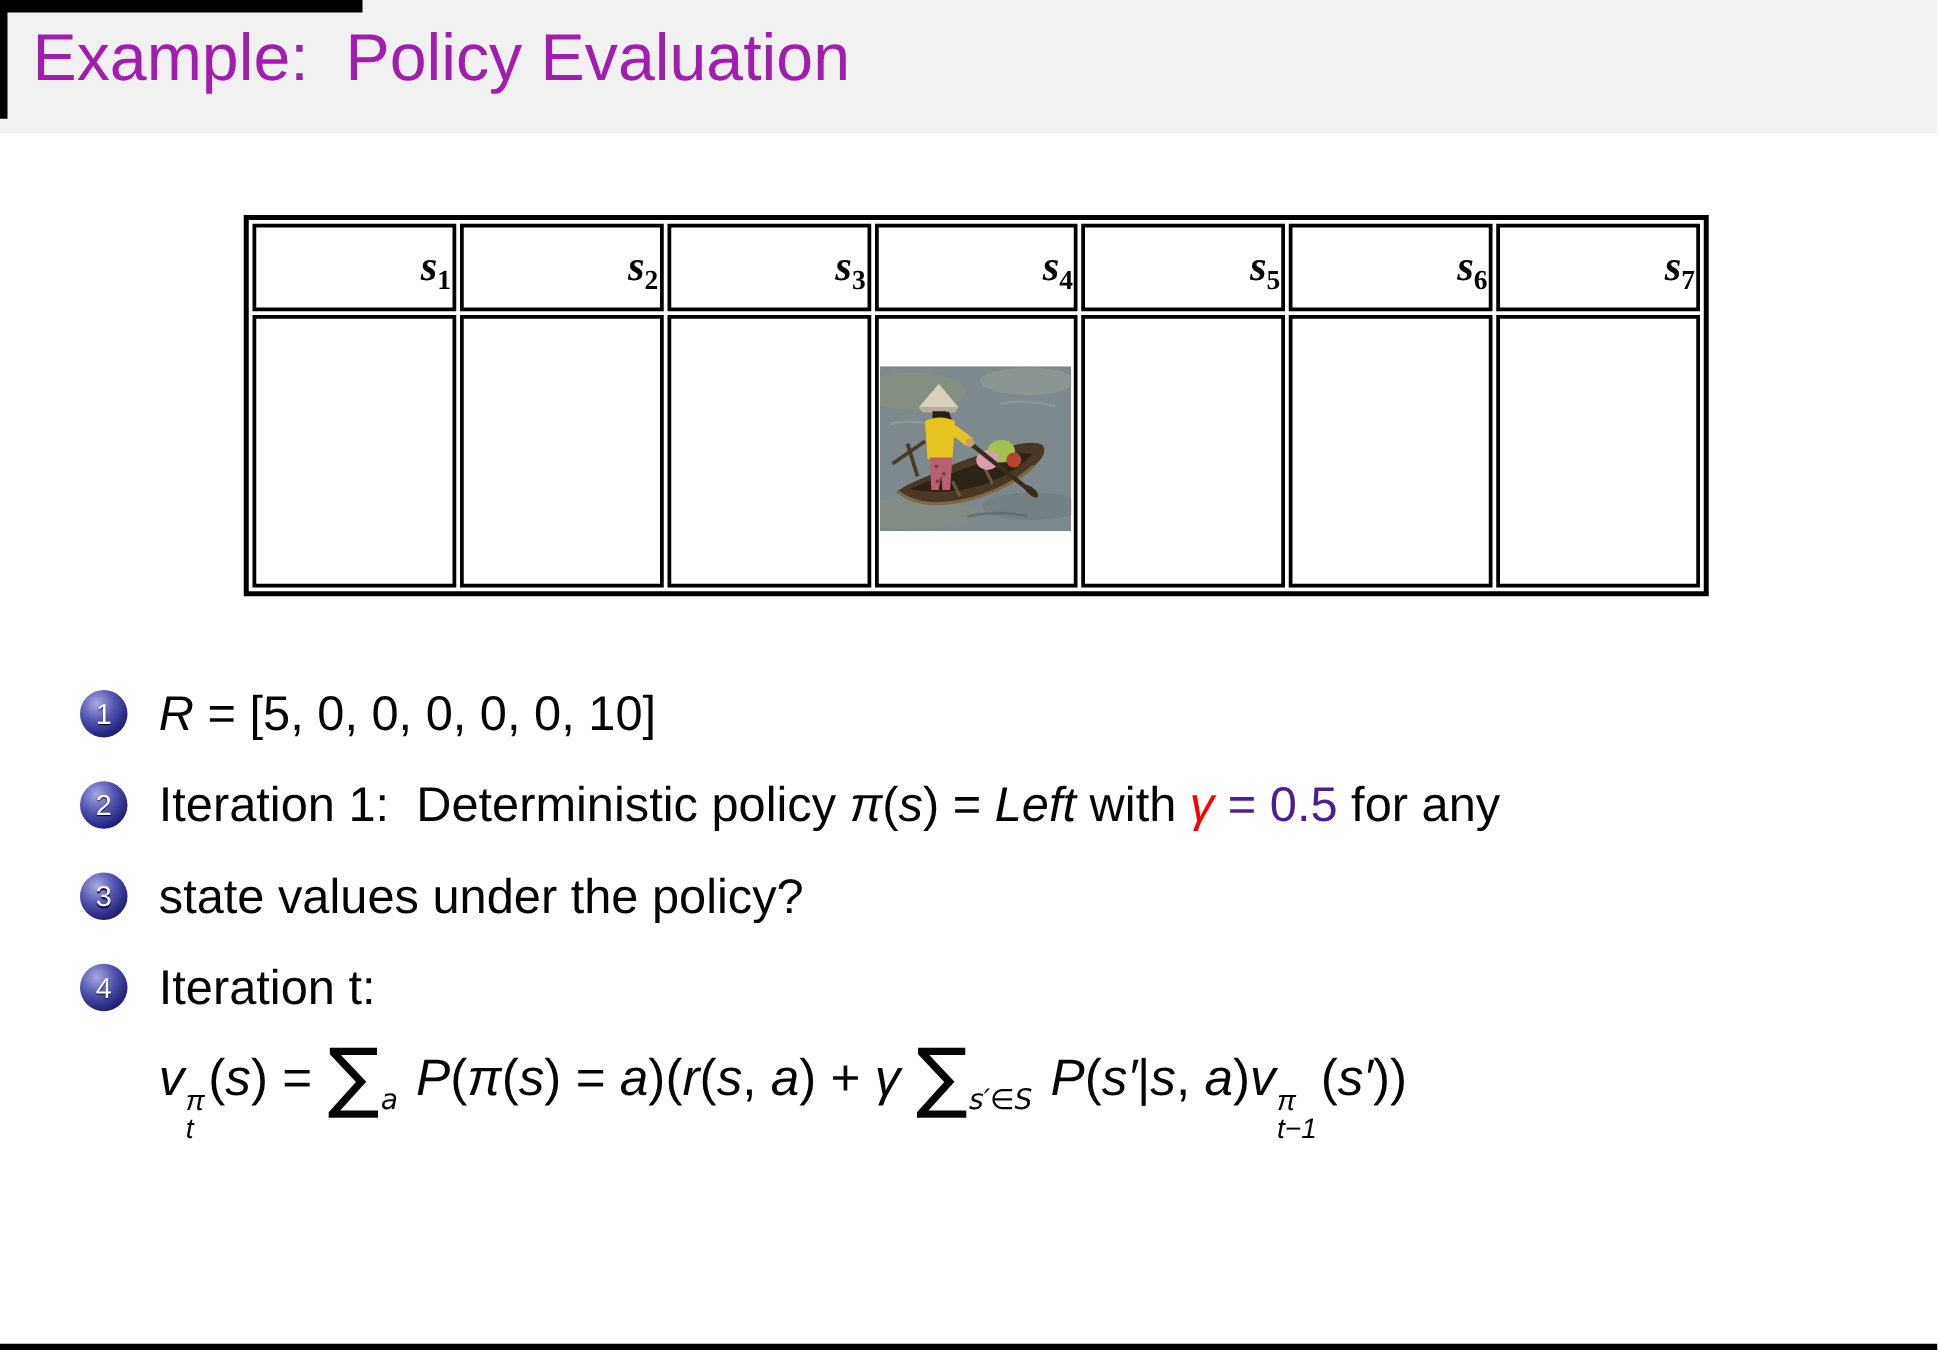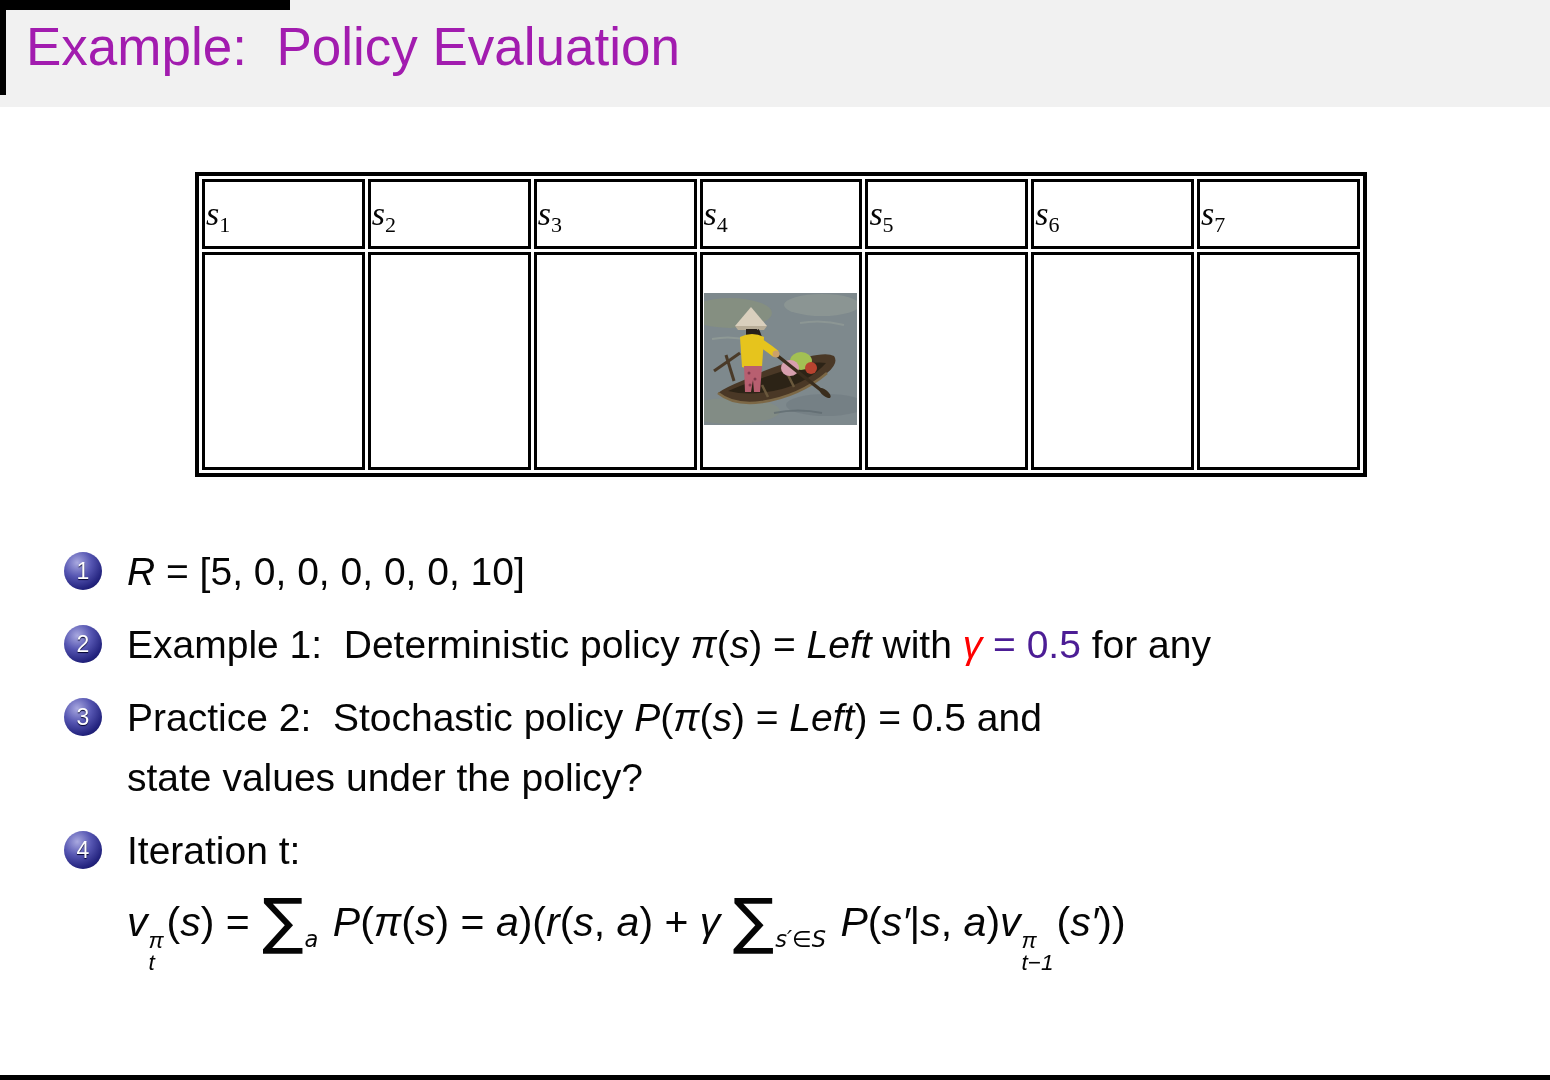--- a/index.html
+++ b/index.html
@@ -12,22 +12,22 @@
   .edge-top{position:absolute;left:0;top:0;width:290px;height:10px;background:#000;}
   .edge-left{position:absolute;left:0;top:0;width:6px;height:95px;background:#000;}
   .edge-bottom{position:absolute;left:0;bottom:0;width:1550px;height:5px;background:#000;}
 
   table.states{
     position:absolute;left:195px;top:172px;width:1172px;height:300px;
     border-collapse:separate;border-spacing:3px;border:4px solid #000;
     table-layout:fixed;background:#fff;
   }
   table.states th{
-    height:62px;border:3px solid #000;text-align:left;vertical-align:middle;
-    font-weight:normal;
+    height:62px;border:3px solid #000;text-align:right;vertical-align:middle;
+    font-weight:bold;
   }
   table.states td{
     height:210px;border:3px solid #000;text-align:center;vertical-align:middle;
   }
   .sv{font-family:"Liberation Serif", serif;font-style:italic;font-size:34px;}
   .ssub{font-family:"Liberation Serif", serif;font-style:normal;font-size:22px;line-height:0;vertical-align:-7px;}
 
   .bullet-list{position:absolute;left:64px;top:542px;right:14px;}
   .item{display:flex;margin-bottom:13px;}
   .ball{
@@ -123,27 +123,26 @@
 <div class="bullet-list">
     <div class="item">
       <div class="ball">1</div>
       <div class="item-text">
         <div class="line"><span class="i">R</span><span class="r"> = [5, 0, 0, 0, 0, 0, 10]</span></div>
       </div>
     </div>
     <div class="item">
       <div class="ball">2</div>
       <div class="item-text">
-        <div class="line"><span class="r">Example 1:  Deterministic policy </span><span class="i">π</span><span class="r">(</span><span class="i">s</span><span class="r">) = </span><span class="i">Left</span><span class="r"> with </span><span class="redi">γ</span><span class="red"> = 0.5</span><span class="r"> for any</span></div>
+        <div class="line"><span class="r">Iteration 1:  Deterministic policy </span><span class="i">π</span><span class="r">(</span><span class="i">s</span><span class="r">) = </span><span class="i">Left</span><span class="r"> with </span><span class="redi">γ</span><span class="red"> = 0.5</span><span class="r"> for any</span></div>
       </div>
     </div>
     <div class="item">
       <div class="ball">3</div>
       <div class="item-text">
-        <div class="line"><span class="r">Practice 2:  Stochastic policy </span><span class="i">P</span><span class="r">(</span><span class="i">π</span><span class="r">(</span><span class="i">s</span><span class="r">) = </span><span class="i">Left</span><span class="r">) = 0.5 and</span></div>
         <div class="line"><span class="r">state values under the policy?</span></div>
       </div>
     </div>
     <div class="item">
       <div class="ball">4</div>
       <div class="item-text">
         <div class="line"><span class="r">Iteration t:</span></div>
         <div class="line formula-line"><span class="i">v</span><span class="stack"><span class="st-sup">π</span><span class="st-sub">t</span></span><span class="r">(</span><span class="i">s</span><span class="r">) = </span><span class="sum">∑</span><span class="sub">a</span><span class="r"> </span><span class="i">P</span><span class="r">(</span><span class="i">π</span><span class="r">(</span><span class="i">s</span><span class="r">) = </span><span class="i">a</span><span class="r">)(</span><span class="i">r</span><span class="r">(</span><span class="i">s</span><span class="r">, </span><span class="i">a</span><span class="r">) + </span><span class="i">γ</span><span class="r"> </span><span class="sum">∑</span><span class="sub">s′∈S</span><span class="r"> </span><span class="i">P</span><span class="r">(</span><span class="i">s′</span><span class="r">|</span><span class="i">s</span><span class="r">, </span><span class="i">a</span><span class="r">)</span><span class="i">v</span><span class="stack"><span class="st-sup">π</span><span class="st-sub">t−1</span></span><span class="r">(</span><span class="i">s′</span><span class="r">))</span></div>
       </div>
     </div>

